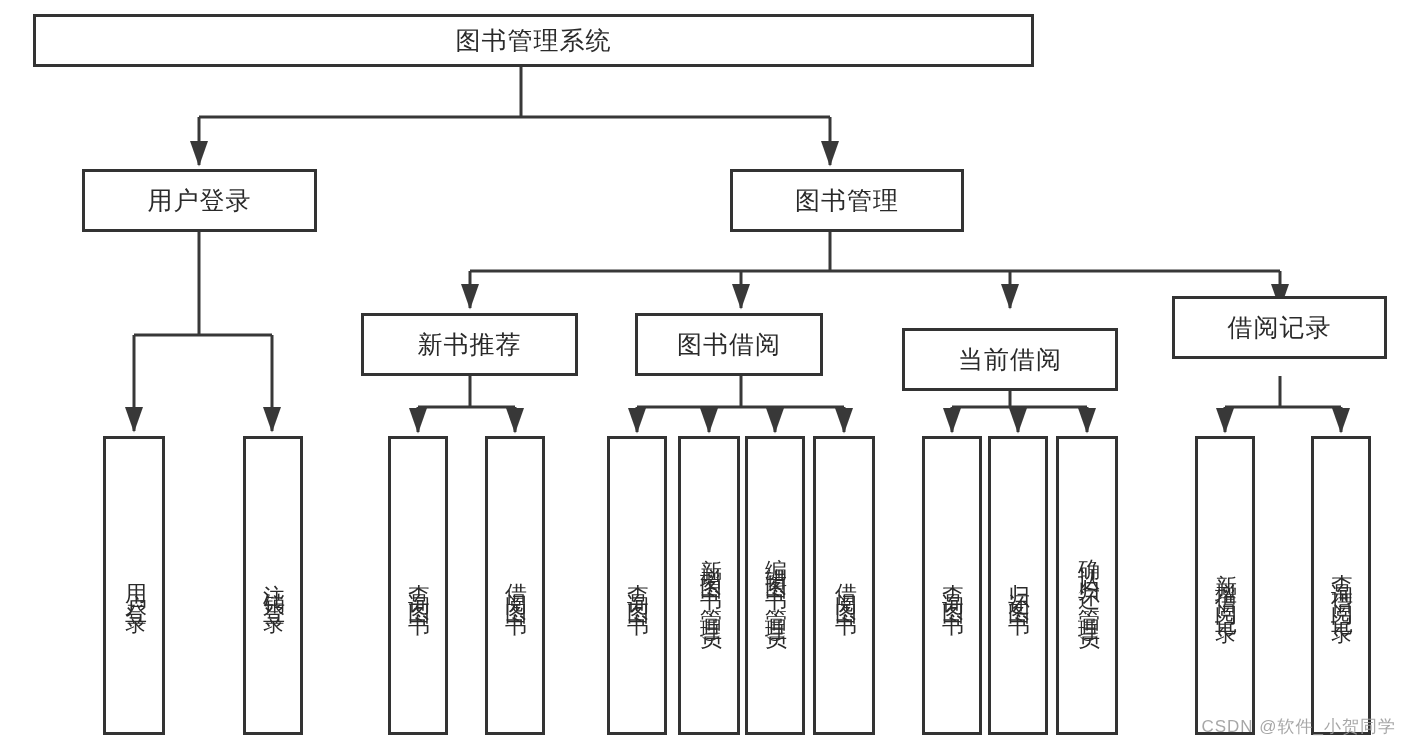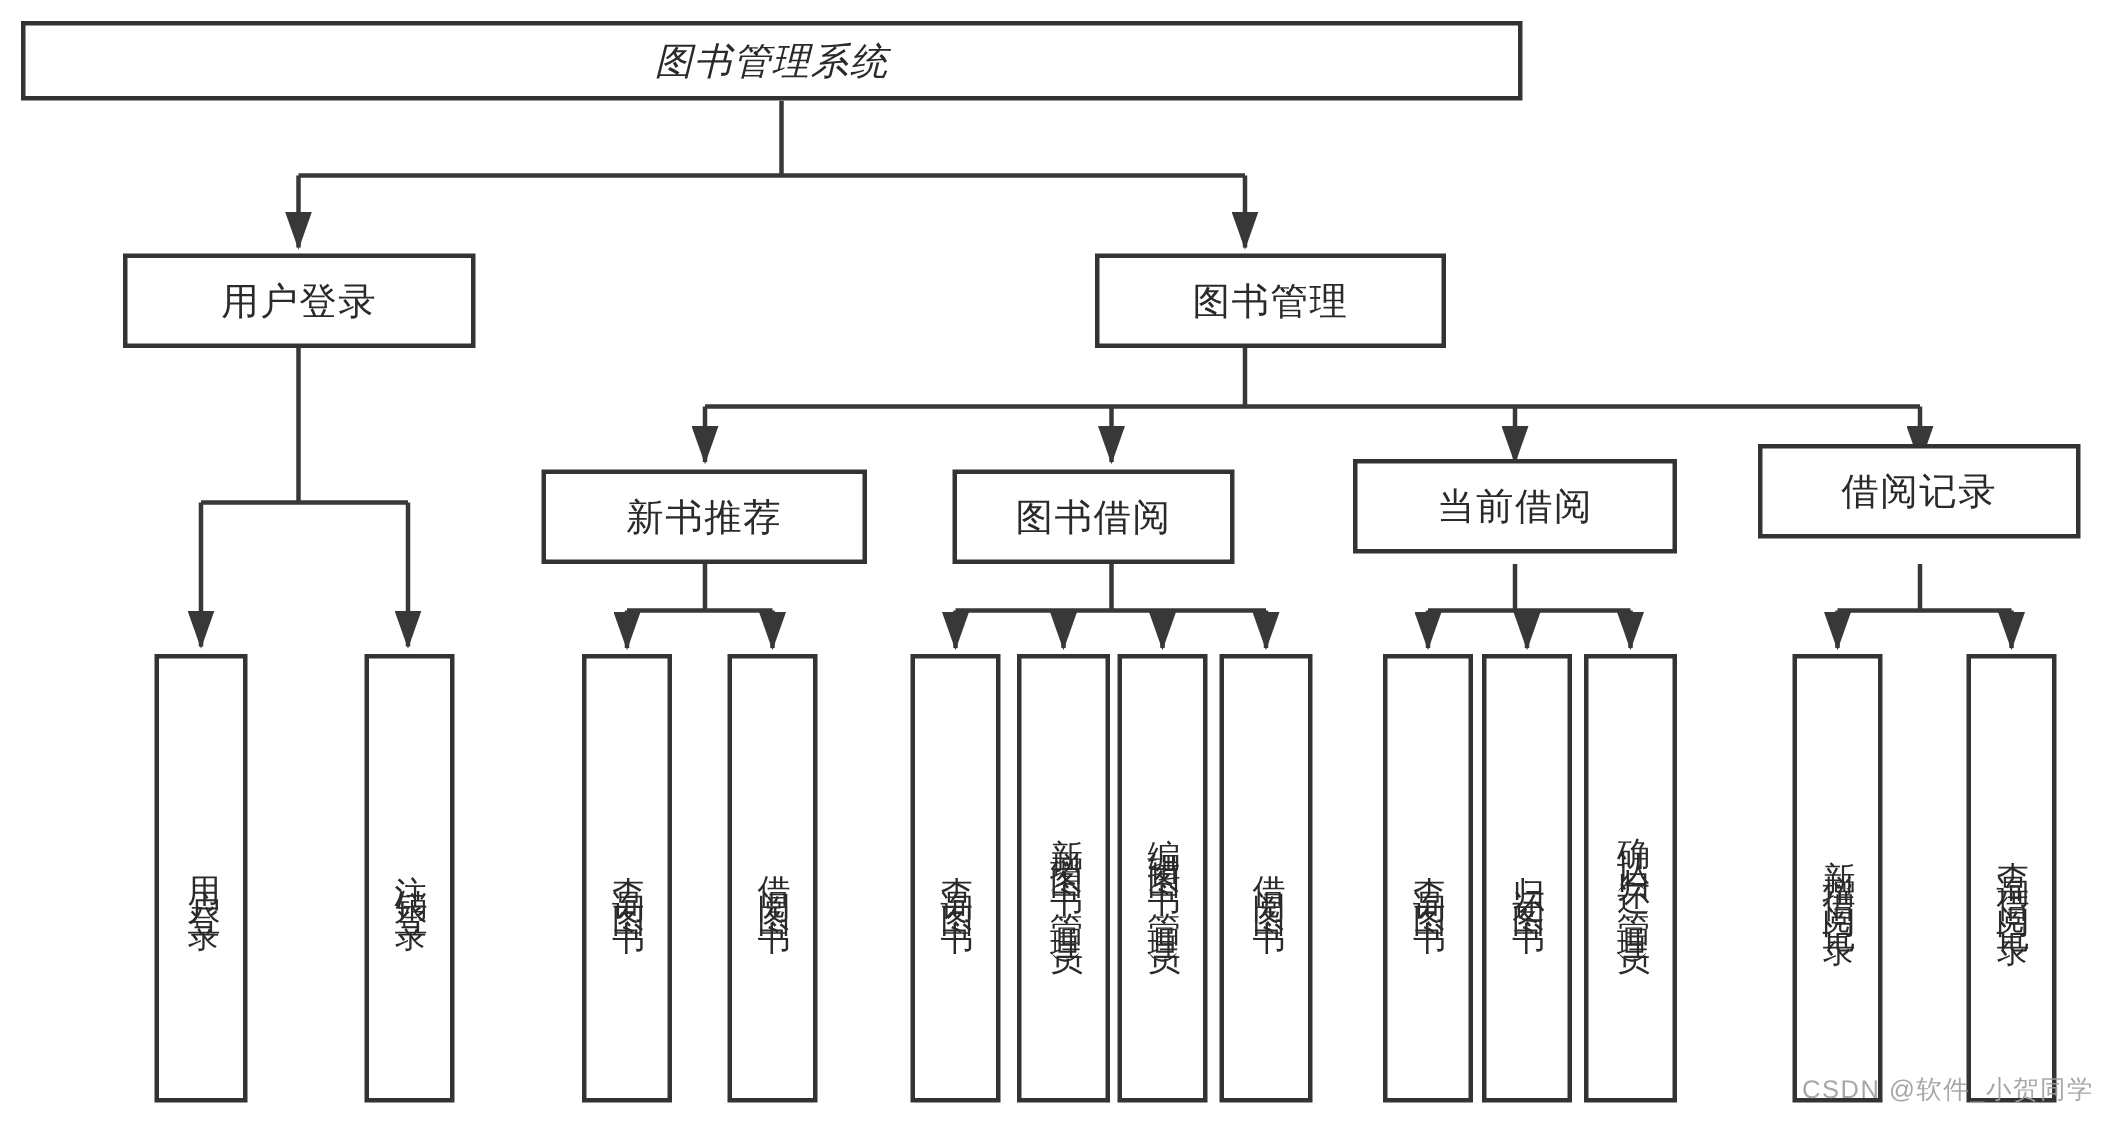--- a/index.html
+++ b/index.html
@@ -105,28 +105,28 @@
     <line x1="709" y1="407" x2="709" y2="432" marker-end="url(#arrow)"></line>
     <line x1="775" y1="407" x2="775" y2="432" marker-end="url(#arrow)"></line>
     <line x1="844" y1="407" x2="844" y2="432" marker-end="url(#arrow)"></line>
     <line x1="952" y1="407" x2="952" y2="432" marker-end="url(#arrow)"></line>
     <line x1="1018" y1="407" x2="1018" y2="432" marker-end="url(#arrow)"></line>
     <line x1="1087" y1="407" x2="1087" y2="432" marker-end="url(#arrow)"></line>
     <line x1="1225" y1="407" x2="1225" y2="432" marker-end="url(#arrow)"></line>
     <line x1="1341" y1="407" x2="1341" y2="432" marker-end="url(#arrow)"></line>
   </svg>
 
-  <div class="node h" style="left:14px; top:14px; width:1001px; height:53px;font-style:italic;">图书管理系统</div>
+  <div class="node h" style="left:33px; top:14px; width:1001px; height:53px;">图书管理系统</div>
 
   <div class="node h" style="left:82px; top:169px; width:235px; height:63px;">用户登录</div>
   <div class="node h" style="left:713px; top:169px; width:234px; height:63px;margin-left:17px;">图书管理</div>
 
   <div class="node h" style="left:361px; top:313px; width:217px; height:63px;">新书推荐</div>
   <div class="node h" style="left:635px; top:313px; width:188px; height:63px;">图书借阅</div>
-  <div class="node h" style="left:902px; top:306px; width:216px; height:63px;">当前借阅</div>
+  <div class="node h" style="left:902px; top:328px; width:216px; height:63px;">当前借阅</div>
   <div class="node h" style="left:1172px; top:296px; width:215px; height:63px;">借阅记录</div>
 
   <div class="node v" style="left:103px; top:436px; width:62px; height:299px;">用户登录</div>
   <div class="node v" style="left:243px; top:436px; width:60px; height:299px;">注销登录</div>
   <div class="node v" style="left:388px; top:436px; width:60px; height:299px;">查询图书</div>
   <div class="node v" style="left:485px; top:436px; width:60px; height:299px;">借阅图书</div>
   <div class="node v" style="left:607px; top:436px; width:60px; height:299px;">查询图书</div>
   <div class="node v" style="left:678px; top:436px; width:62px; height:299px;">新增图书（管理员）</div>
   <div class="node v" style="left:745px; top:436px; width:60px; height:299px;">编辑图书（管理员）</div>
   <div class="node v" style="left:813px; top:436px; width:62px; height:299px;">借阅图书</div>

